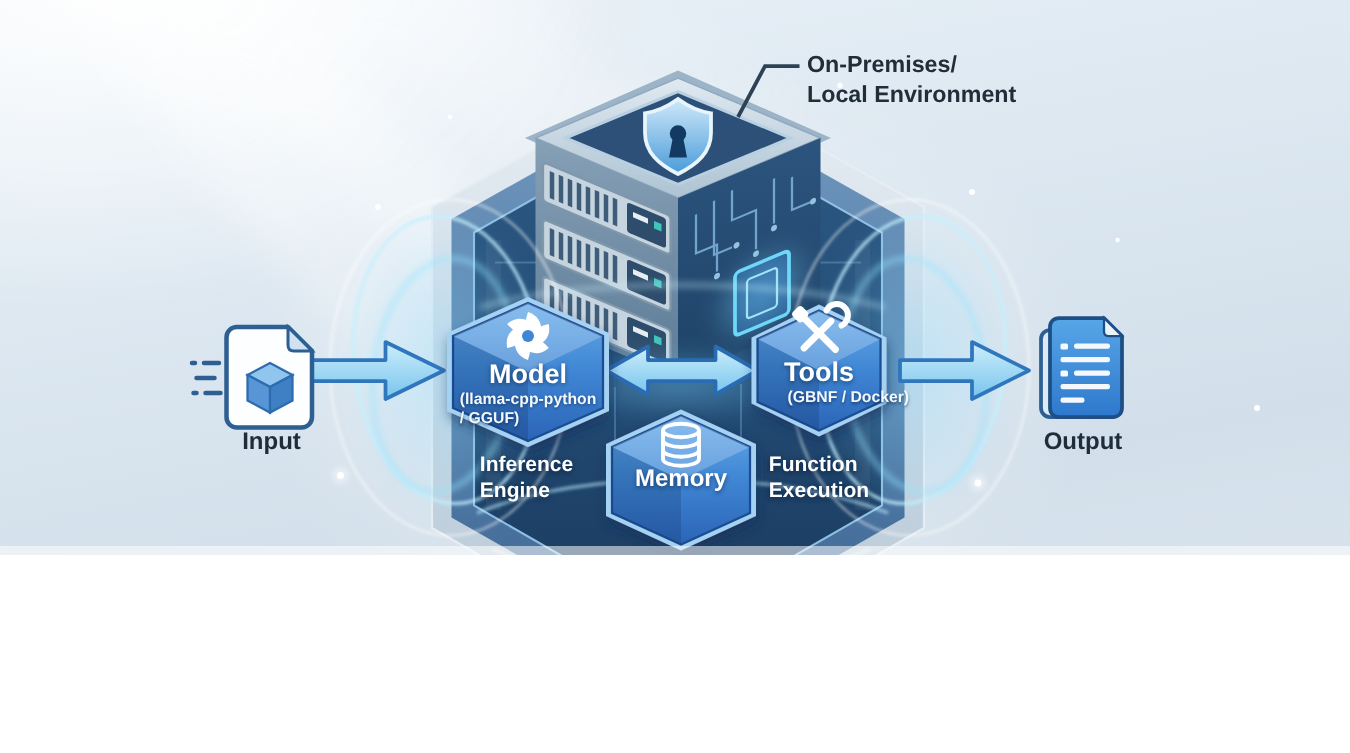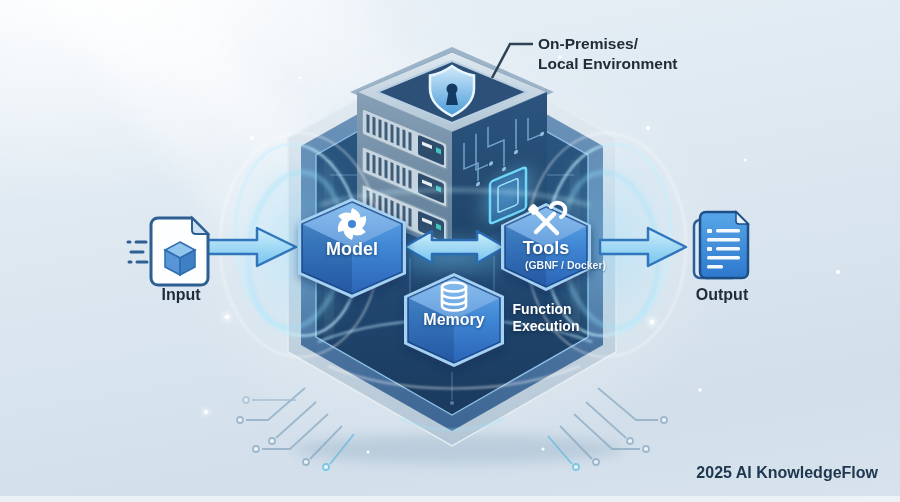--- a/index.html
+++ b/index.html
@@ -1,17 +1,17 @@
 <!DOCTYPE html>
 <html><head>
 <meta charset="utf-8">
 <style>
   html,body{margin:0;padding:0;}
   body{width:900px;height:502px;overflow:hidden;font-family:"Liberation Sans",sans-serif;}
-  .stage{position:relative;width:900px;height:502px;overflow:hidden;
+  .stage{position:relative;width:900px;height:370px;overflow:hidden;
     background:linear-gradient(170deg,#e9f1f7 0%,#dde8f1 40%,#d2dfea 80%,#d7e2ec 100%);}
   .rays{position:absolute;inset:0;pointer-events:none;
     background:radial-gradient(ellipse 560px 360px at 6% -4%, rgba(255,255,255,.95), rgba(255,255,255,0) 62%);}
   .ray{position:absolute;top:-160px;left:-60px;width:150px;height:760px;
     background:linear-gradient(to bottom, rgba(255,255,255,.85), rgba(255,255,255,0) 80%);
     transform-origin:top center;filter:blur(14px);pointer-events:none;}
   .ray.r1{transform:rotate(-38deg);width:120px;}
   .ray.r2{transform:rotate(-50deg);width:170px;opacity:.8;}
   .ray.r3{transform:rotate(-62deg);width:120px;opacity:.6;}
   .bottom-strip{position:absolute;left:0;right:0;bottom:0;height:6px;background:rgba(255,255,255,.55);}
@@ -369,20 +369,28 @@
         <circle cx="745" cy="160" r="1.5"></circle>
     </g>
   </svg>
 
   <div class="txt onprem">
     <div>On-Premises/</div>
     <div>Local Environment</div>
   </div>
 
   <div class="txt c node-title model-title">Model</div>
+  <div class="txt c node-sub model-sub">
+    <div>(llama-cpp-python</div>
+    <div>/ GGUF)</div>
+  </div>
+  <div class="txt c role role-model">
+    <div>Inference</div>
+    <div>Engine</div>
+  </div>
 
   <div class="txt c node-title tools-title">Tools</div>
   <div class="txt c node-sub tools-sub">(GBNF / Docker)</div>
   <div class="txt c role role-tools">
     <div>Function</div>
     <div>Execution</div>
   </div>
 
   <div class="txt c node-title memory-title">Memory</div>
 

